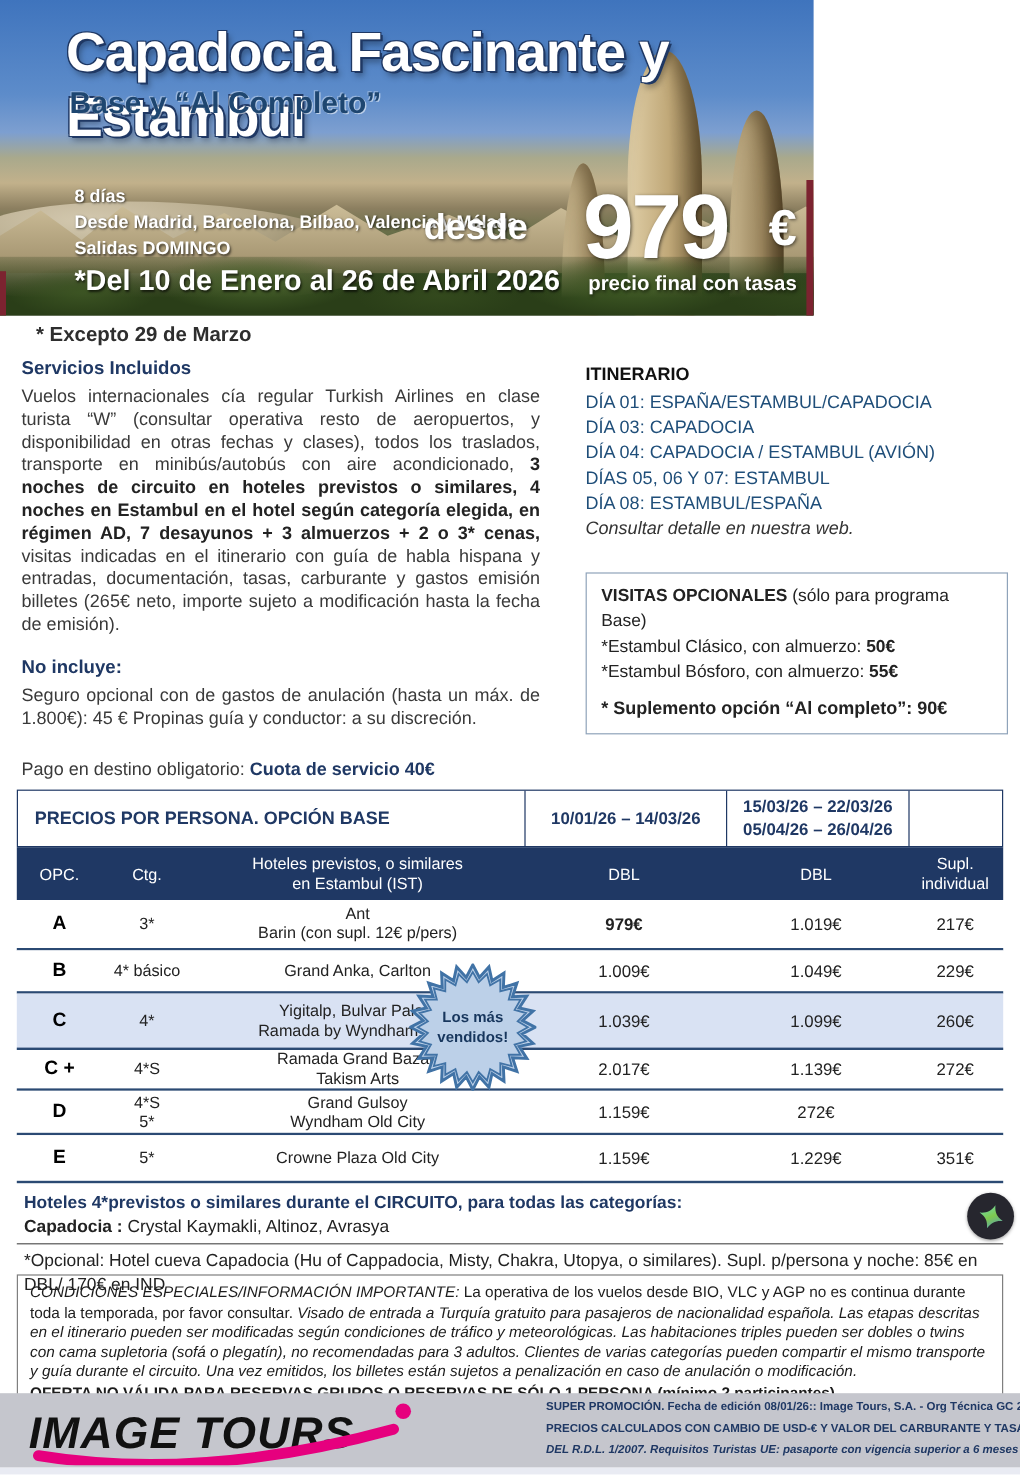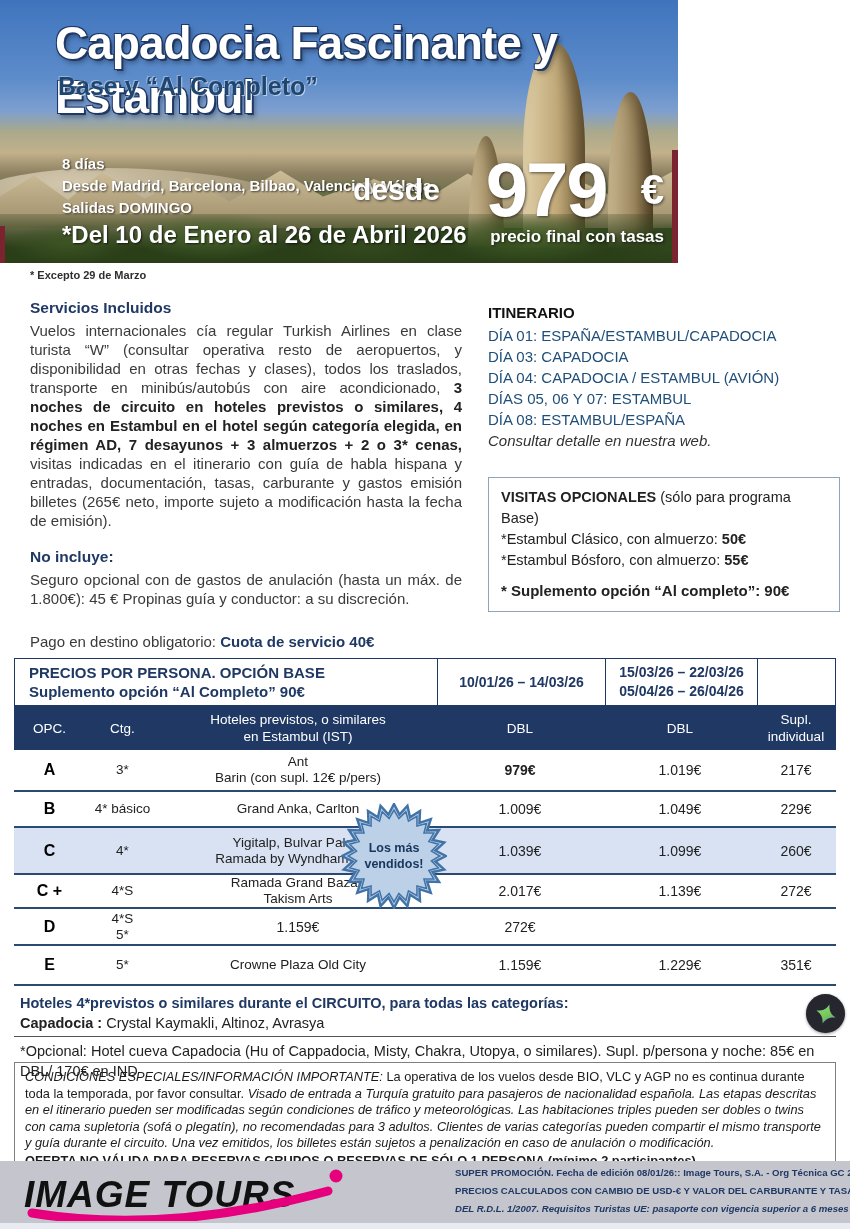--- a/index.html
+++ b/index.html
@@ -42,24 +42,24 @@
   .hero-info { position:absolute; left:62px; top:155px; color:#fff; text-shadow:1px 1px 2px rgba(0,0,0,.65); }
   .hero-info .l1 { font-size:15px; font-weight:bold; margin-bottom:5px; }
   .hero-info .l4 { font-size:24px; font-weight:bold; margin-top:2px; }
   .hero-price { position:absolute; right:14px; top:158px; text-align:right; color:#fff; text-shadow:1px 1px 3px rgba(0,0,0,.6); }
   .hero-price .row { display:flex; align-items:center; justify-content:flex-end;gap:34px; }
   .hero-price .desde { font-size:30px; font-weight:bold; margin-right:12px; }
   .hero-price .big { font-size:76px; font-weight:bold; line-height:.85; letter-spacing:-2px; }
   .hero-price .cur { font-size:42px; font-weight:bold; }
   .hero-price .pnote { font-size:17px; font-weight:bold; margin-top:4px; }
 
-  .note-top { position:absolute; left:30px; top:269px; font-size:11px; font-weight:bold; color:#2e2e2e; }
-
-  
-  .col-left { position:absolute; left:30px; top:298px; width:432px; color:#3a3a3a; font-size:15px; line-height:19px; }
+  .note-top { position:absolute; left:30px; top:269px; font-size:17px; font-weight:bold; color:#2e2e2e; }
+
+  
+  .col-left { position:absolute; left:18px; top:298px; width:432px; color:#3a3a3a; font-size:15px; line-height:19px; }
   .h-navy { color:#1F3864; font-weight:bold; font-size:15.5px; }
   .jtext { text-align:justify; margin-top:4px; }
   .jtext b { color:#222; }
   .no-incluye { margin-top:17px; }
   .pago { margin-top:24px; }
   .pago b { color:#1F3864; }
 
   .col-right { position:absolute; left:488px; top:302px; width:352px; font-size:15px; line-height:21px; }
   .itin-title { font-weight:bold; color:#111; font-size:15px; margin-bottom:2px; }
   .itin-day { color:#1F4E79; }
@@ -170,21 +170,20 @@
       <div><span>*Estambul Clásico, con almuerzo: </span><b>50€</b></div>
       <div><span>*Estambul Bósforo, con almuerzo: </span><b>55€</b></div>
       <div class="sup">* Suplemento opción “Al completo”: 90€</div>
     </div>
   </section>
 
   <section class="ptable">
     <div class="t-head1">
       <div>
         <span>PRECIOS POR PERSONA. OPCIÓN BASE</span>
-        <span>Suplemento opción “Al Completo” 90€</span>
       </div>
       <div>
           <span>10/01/26 – 14/03/26</span>
         </div>
       <div>
         <span>15/03/26 – 22/03/26</span>
         <span>05/04/26 – 26/04/26</span>
       </div>
       <div></div>
     </div>
@@ -245,20 +244,24 @@
         </div>
       <div class="price">2.017€</div>
       <div class="price">1.139€</div>
       <div class="price">272€</div>
     </div>
     <div class="t-row r-d">
       <div class="opc">D</div>
       <div>
           <span>4*S</span>
           <span>5*</span>
+        </div>
+      <div>
+          <span>Grand Gulsoy</span>
+          <span>Wyndham Old City</span>
         </div>
       <div class="price">1.159€</div>
       <div class="price">272€</div>
     </div>
     <div class="t-row r-e">
       <div class="opc">E</div>
       <div>5*</div>
       <div>
           <span>Crowne Plaza Old City</span>
         </div>

